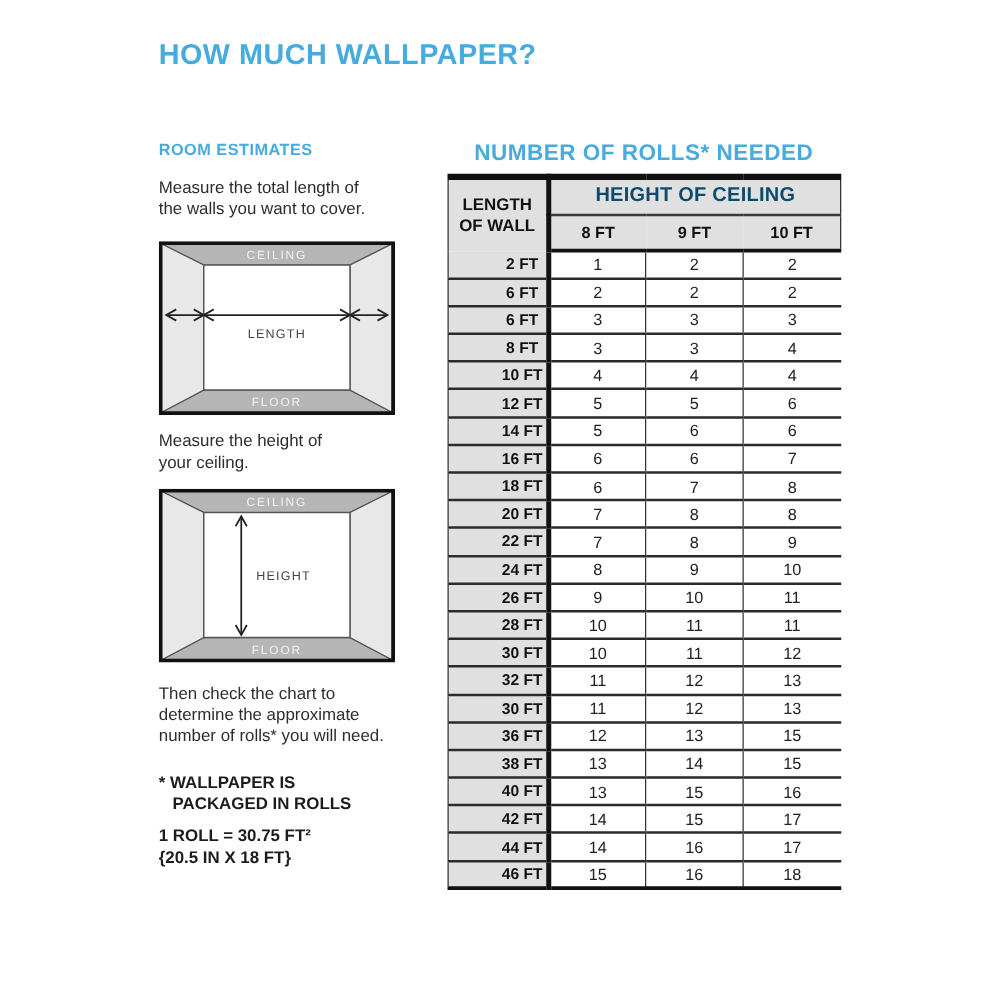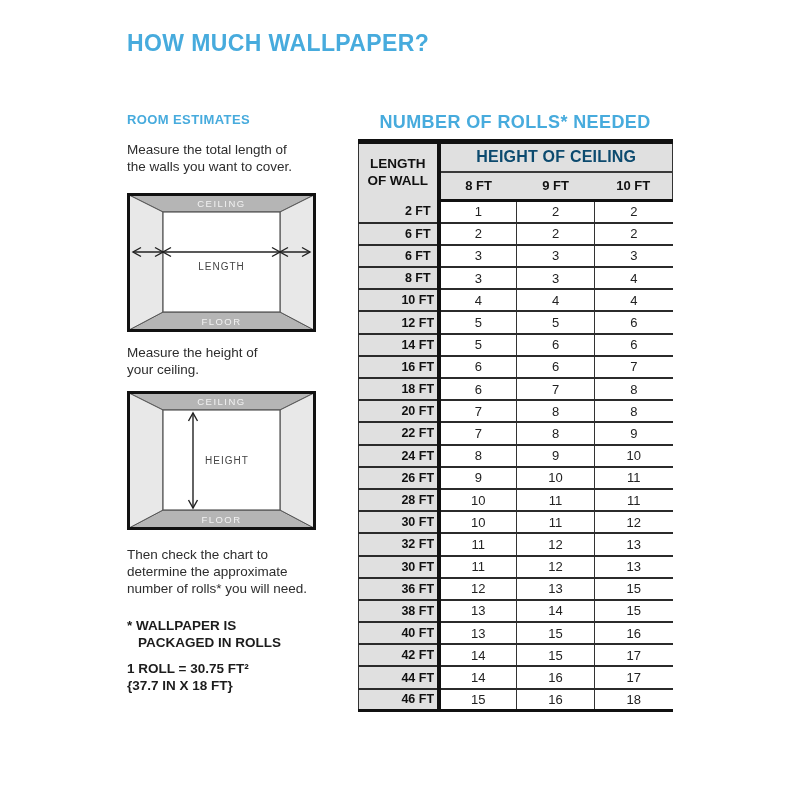--- a/index.html
+++ b/index.html
@@ -133,21 +133,21 @@
     <span class="line">number of rolls* you will need.</span>
   </p>
 
   <p class="body-text p-footnote">
     <span class="line">* WALLPAPER IS</span>
     <span class="line indent">PACKAGED IN ROLLS</span>
   </p>
 
   <p class="body-text p-rollsize">
     <span class="line">1 ROLL = 30.75 FT²</span>
-    <span class="line">{37.7 IN X 18 FT}</span>
+    <span class="line">{20.5 IN X 18 FT}</span>
   </p>
 
   <h2 class="table-title">NUMBER OF ROLLS* NEEDED</h2>
 
   <table class="rolls-table">
     <colgroup>
       <col style="width:80px">
         <col style="width:78px">
         <col style="width:78px">
         <col style="width:78px">

